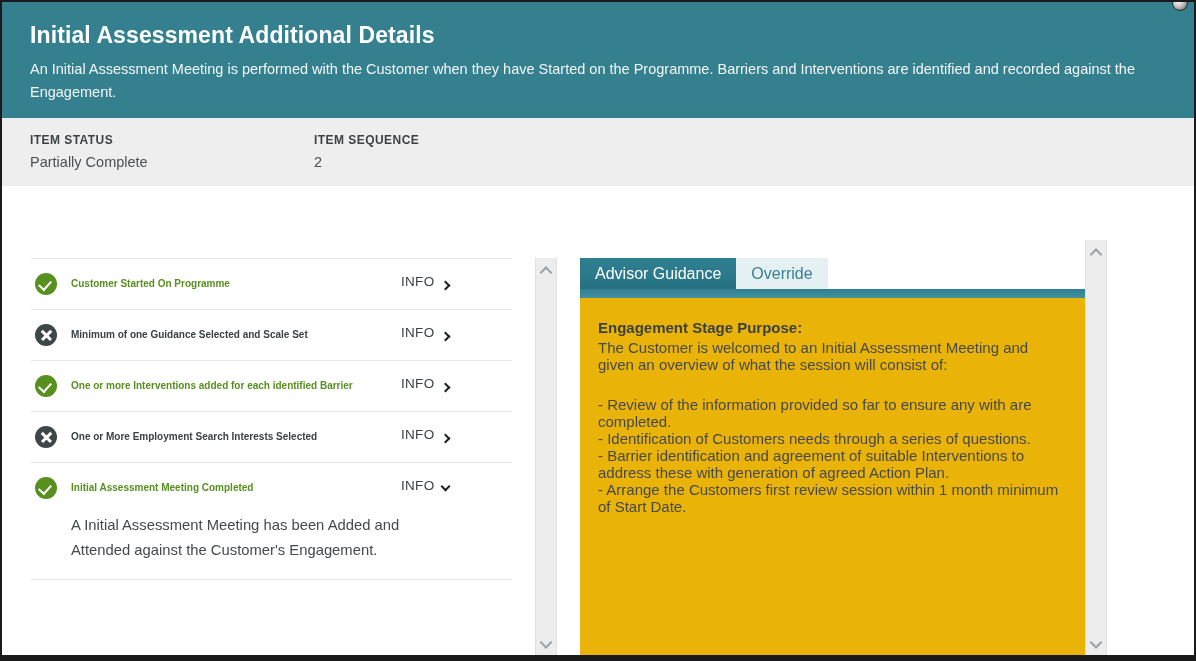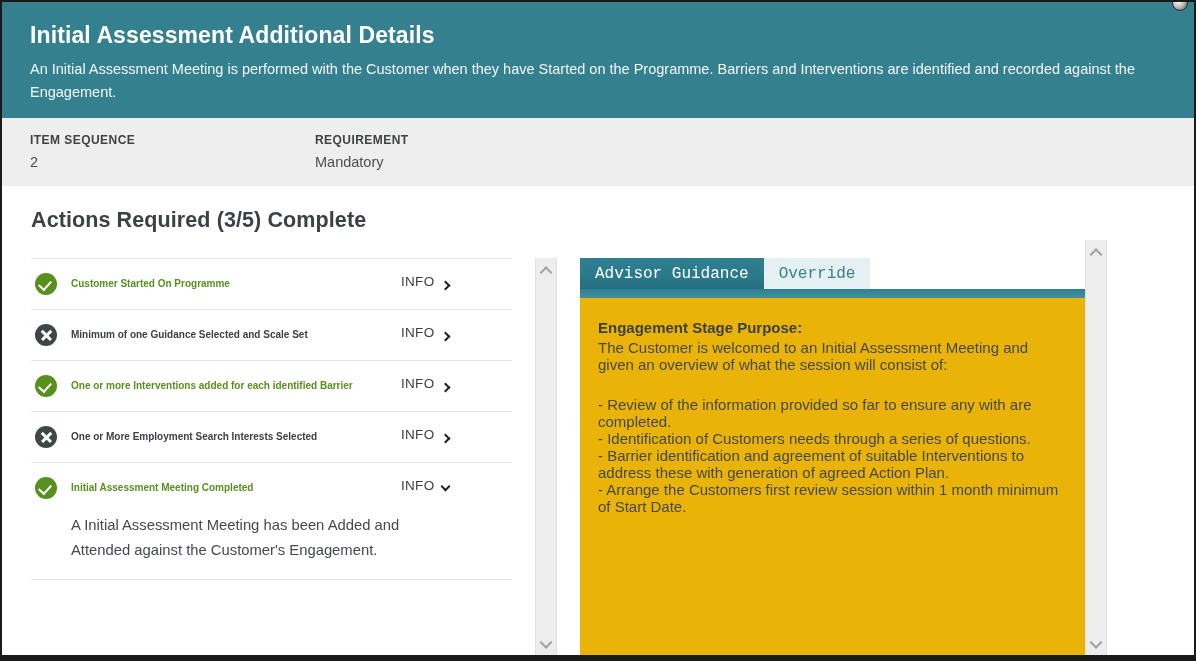--- a/index.html
+++ b/index.html
@@ -222,21 +222,20 @@
     display: flex;
     align-items: stretch;
   }
   .tab {
     display: flex;
     align-items: center;
     padding: 0 15px;
     font-size: 16px;
     cursor: pointer;
     line-height: 1;
-    font-family: Liberation Mono, monospace;
   }
   .tab.active {
     background: linear-gradient(to bottom, #2e7f91 0%, #2b7a8c 55%, #256f80 100%);
     color: #ffffff;
   }
   .tab.inactive {
     background: #e4f0f2;
     color: #37808f;
   }
   .tab-underline {
@@ -292,33 +291,32 @@
 
 <div id="app">
 
   <div class="banner">
     <div class="banner-title">Initial Assessment Additional Details</div>
     <div class="banner-sub">An Initial Assessment Meeting is performed with the Customer when they have Started on the Programme. Barriers and Interventions are identified and recorded against the Engagement.</div>
     <div class="corner-mark"></div>
   </div>
 
   <div class="meta-strip">
+    <div class="meta-cell c0">
+      <div class="meta-label">ITEM STATUS</div>
+      <div class="meta-value">Partially Complete</div>
+    </div>
     <div class="meta-cell c1">
       <div class="meta-label">ITEM SEQUENCE</div>
       <div class="meta-value">2</div>
     </div>
-    <div class="meta-cell c2">
-      <div class="meta-label">REQUIREMENT</div>
-      <div class="meta-value">Mandatory</div>
-    </div>
   </div>
 
   <div class="body-area">
 
-    <div class="page-heading">Actions Required (3/5) Complete</div>
 
     <div class="actions-col">
 
       <div class="action-row first">
         <span class="status-icon ok"></span>
         <span class="action-label green">Customer Started On Programme</span>
         <span class="info-btn">
           <span>INFO</span>
           <span class="chev right"></span>
         </span>

